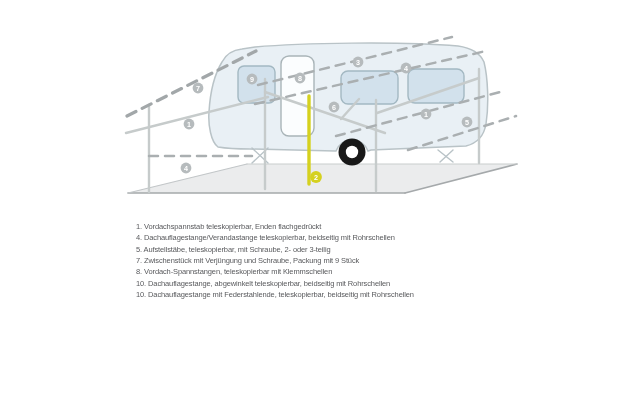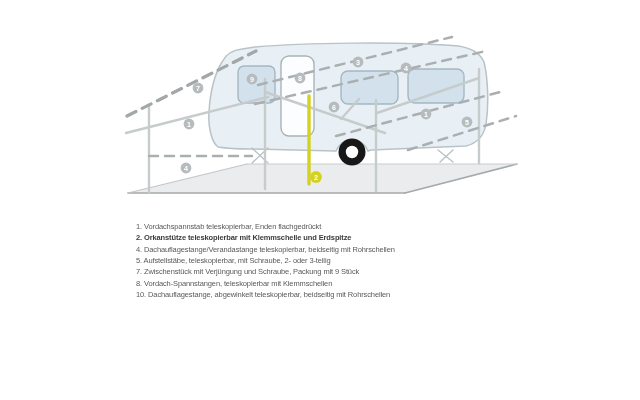--- a/index.html
+++ b/index.html
@@ -71,19 +71,19 @@
       <text x="426" y="116.5" text-anchor="middle" font-size="7.2px" font-weight="bold" fill="#ffffff" font-family="&quot;Liberation Sans&quot;, sans-serif">1</text>
       <circle cx="467" cy="122" r="5.4" fill="#b6bbbd"></circle>
       <text x="467" y="124.5" text-anchor="middle" font-size="7.2px" font-weight="bold" fill="#ffffff" font-family="&quot;Liberation Sans&quot;, sans-serif">5</text>
       <circle cx="316" cy="177" r="5.9" fill="#d5d11f"></circle>
       <text x="316" y="179.5" text-anchor="middle" font-size="7.2px" font-weight="bold" fill="#ffffff" font-family="&quot;Liberation Sans&quot;, sans-serif">2</text>
     </svg>
 </div>
 
 <div id="parts-list">
     <div class="item">1. Vordachspannstab teleskopierbar, Enden flachgedrückt</div>
-    <div class="item bold">2. Orkanstütze teleskopierbar mit Klemmschelle und Erdspitze</div>
     <div class="item">4. Dachauflagestange/Verandastange teleskopierbar, beidseitig mit Rohrschellen</div>
     <div class="item">5. Aufstellstäbe, teleskopierbar, mit Schraube, 2- oder 3-teilig</div>
     <div class="item">7. Zwischenstück mit Verjüngung und Schraube, Packung mit 9 Stück</div>
     <div class="item">8. Vordach-Spannstangen, teleskopierbar mit Klemmschellen</div>
     <div class="item">10. Dachauflagestange, abgewinkelt teleskopierbar, beidseitig mit Rohrschellen</div>
+    <div class="item">10. Dachauflagestange mit Federstahlende, teleskopierbar, beidseitig mit Rohrschellen</div>
   </div>
 
 </body></html>

